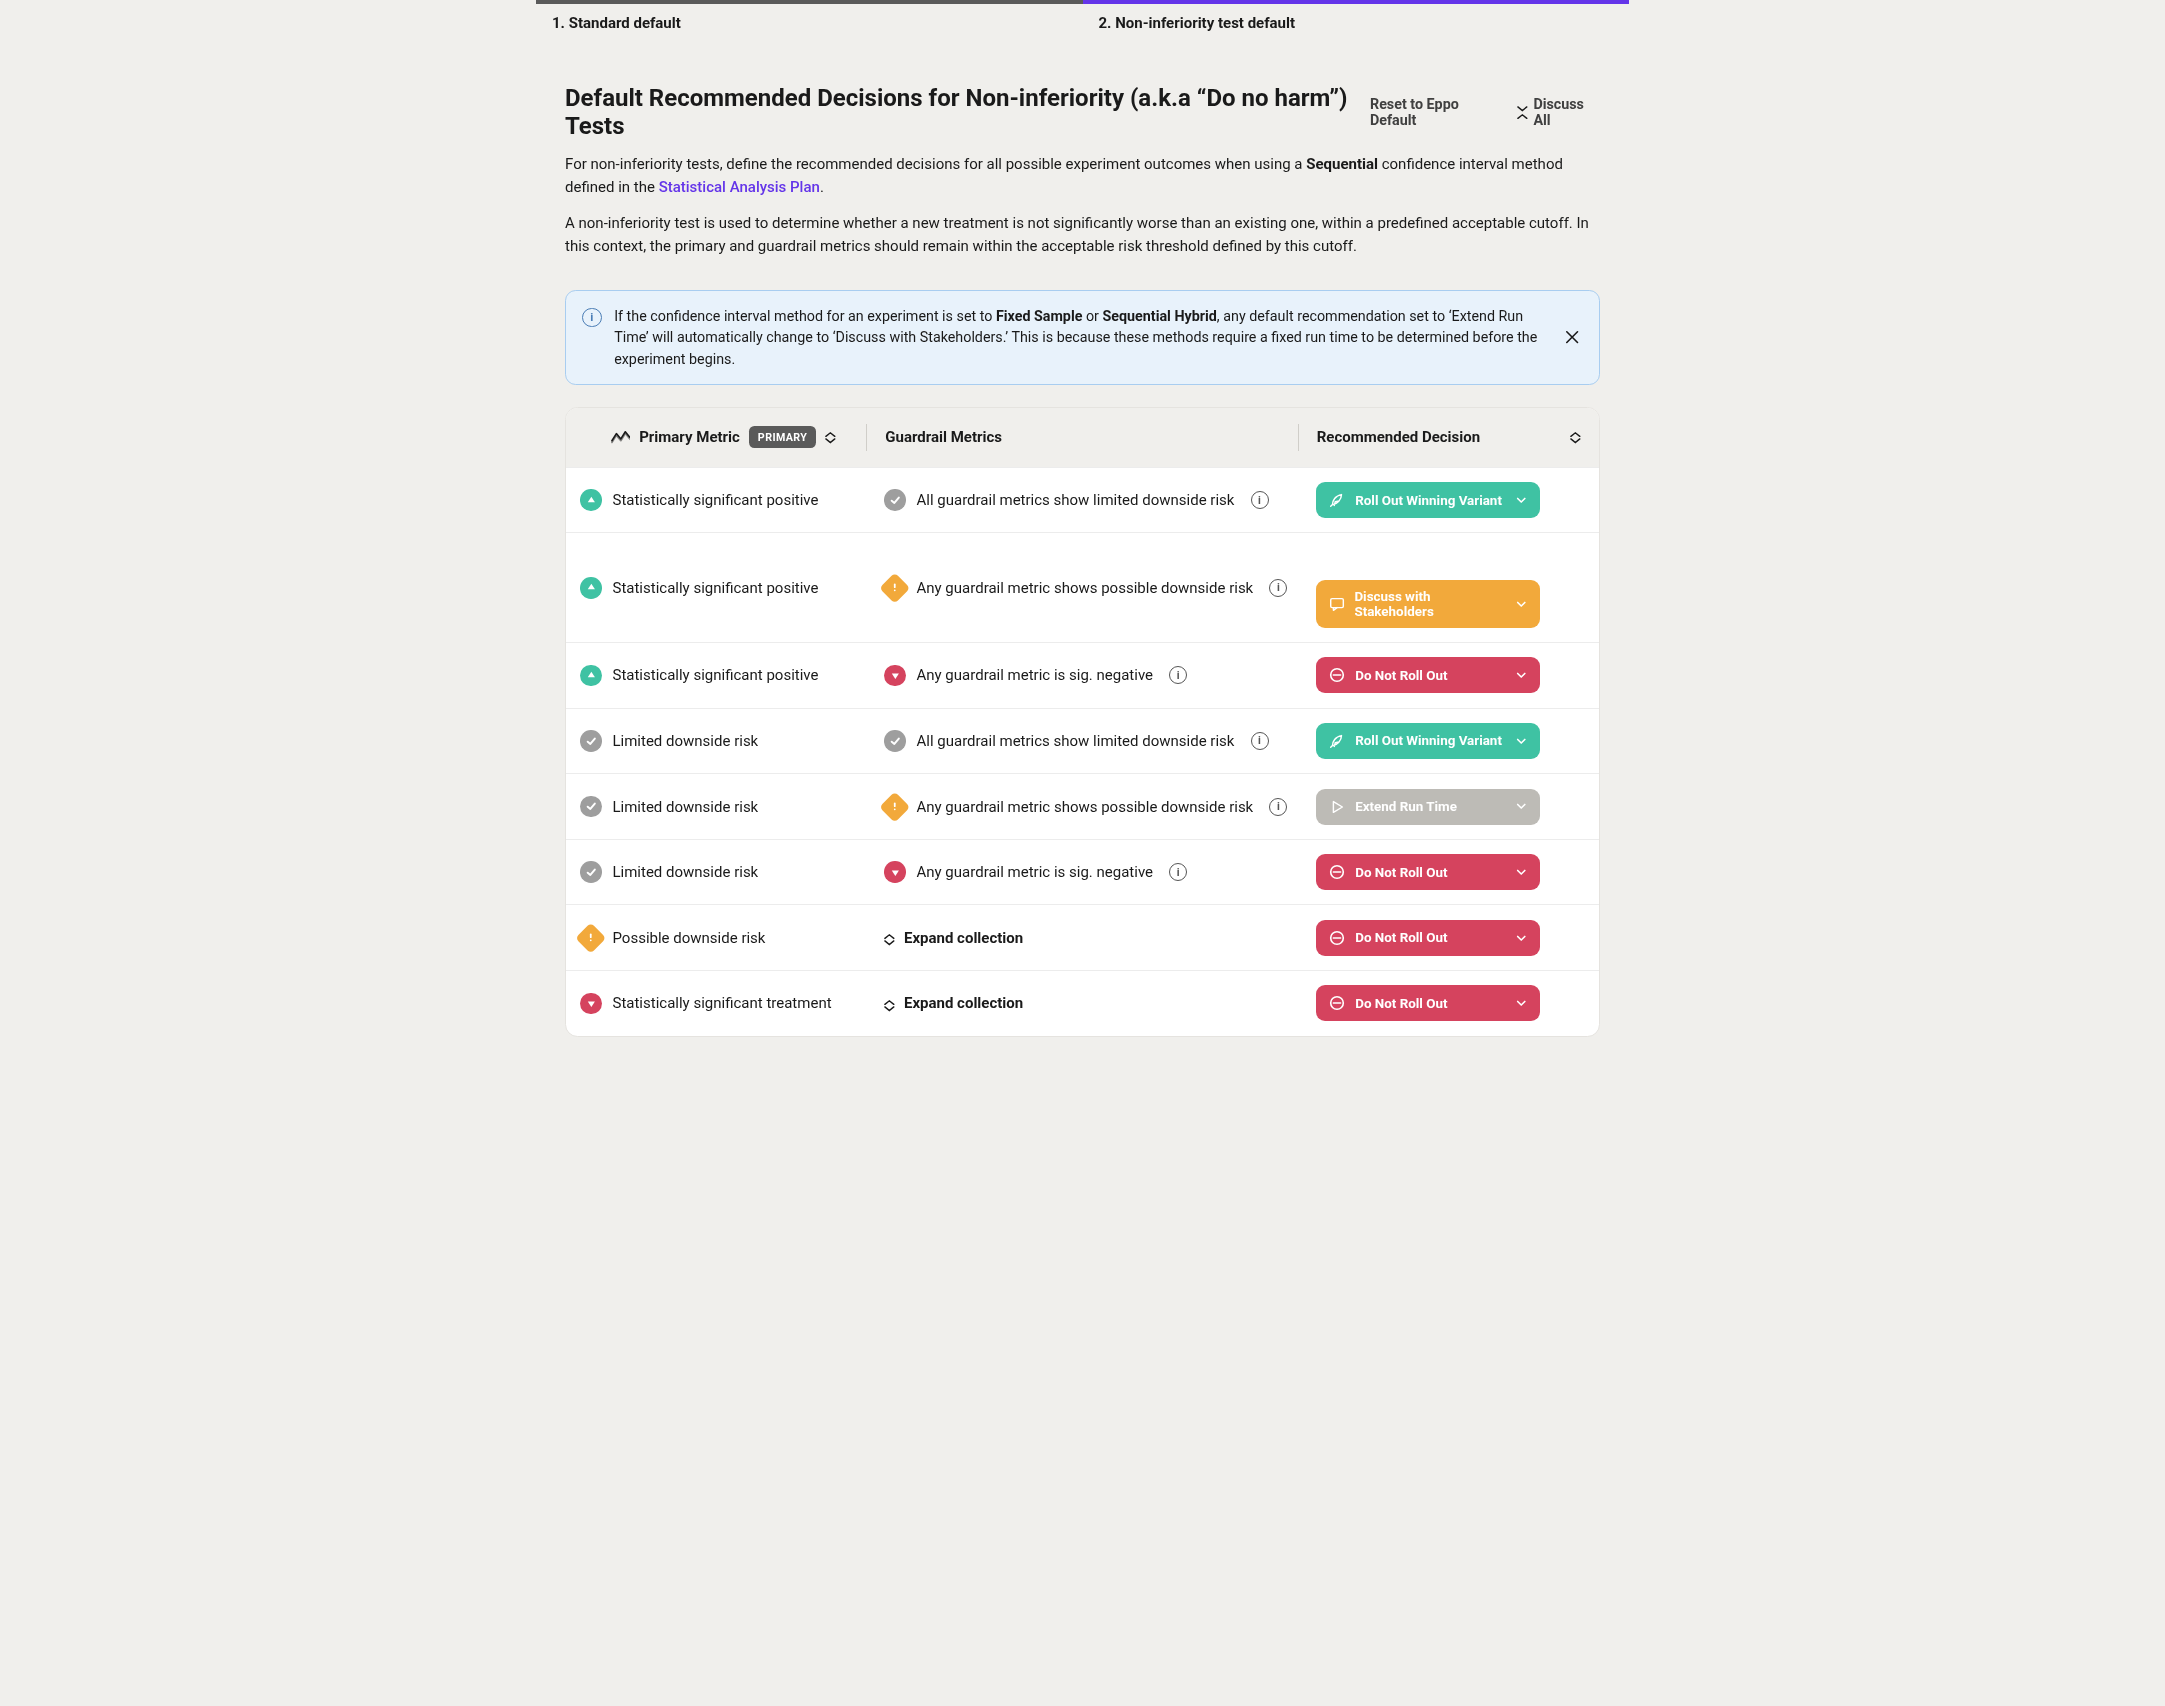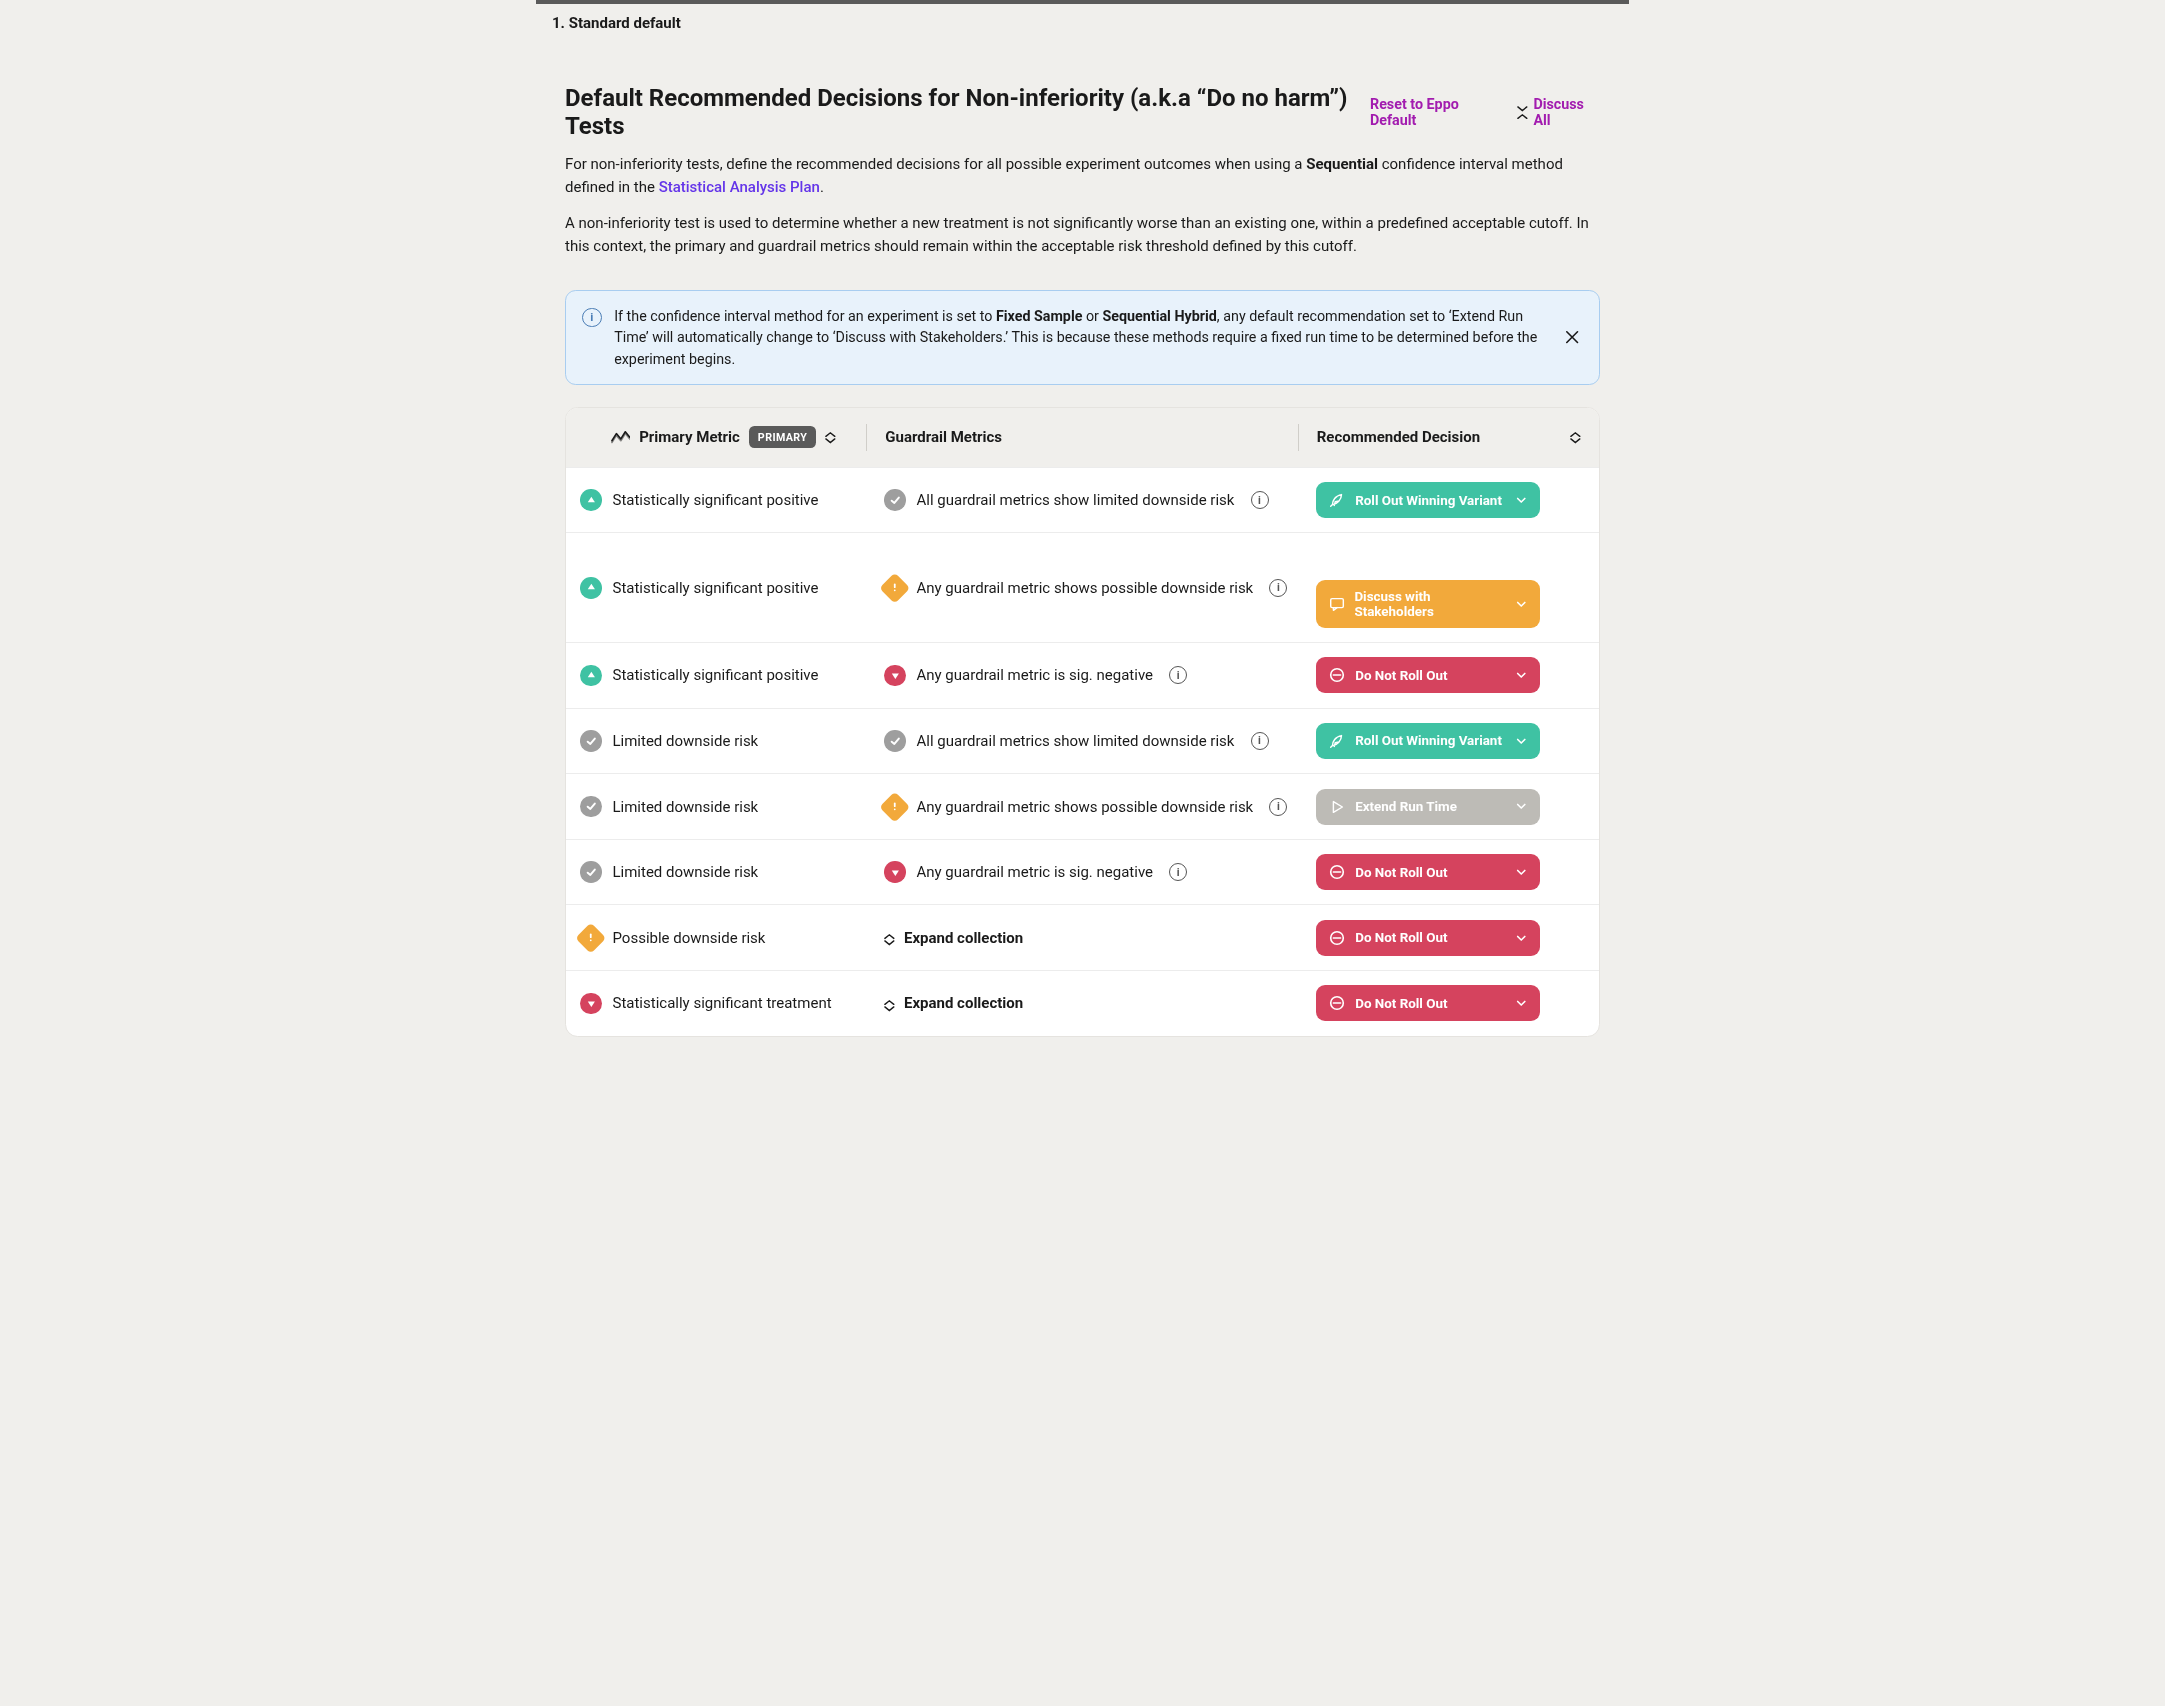--- a/index.html
+++ b/index.html
@@ -9,21 +9,21 @@
 
 .tab-bar { display: flex; background: #f0efec; }
 .tab { flex: 1; padding: 14.3px 16px 16px; font-weight: 700; font-size: 15px; cursor: pointer; position: relative; color: #1a1a1a; }
 .tab::before { content: ""; position: absolute; top: 0; left: 0; right: 0; height: 3.6px; background: #5a5a5a; }
 .tab.active::before { background: #6435e9; }
 
 
 .header-row { display: flex; align-items: center; justify-content: space-between; padding: 36px 29px 9px; }
 .page-title { font-size: 24px; font-weight: 700; color: #1a1a1a; }
 .header-actions { display: flex; align-items: center; gap: 16px; }
-.hdr-action { display: inline-flex; align-items: center; gap: 5.4px; font-weight: 700; font-size: 14.3px; cursor: pointer; color: #a21caf; }
+.hdr-action { display: inline-flex; align-items: center; gap: 5.4px; font-weight: 700; font-size: 14.3px; cursor: pointer; color: #404040; }
 
 
 .desc { padding: 3.6px 29px 16px; font-size: 15px; line-height: 1.55; color: #1a1a1a; }
 .desc p { margin-bottom: 12.5px; }
 .desc strong { font-weight: 700; }
 .desc a { color: #6435e9; text-decoration: none; font-weight: 500; }
 
 
 .banner { margin: 3.6px 29px 21.5px; background: #e8f2fb; border: 1.3px solid #a8cdf0; border-radius: 10.7px; padding: 14.3px 16px; display: flex; align-items: flex-start; gap: 12.5px; position: relative; }
 .banner-icon { flex: 0 0 auto; width: 19.7px; height: 19.7px; border: 1.3px solid #4a7db5; border-radius: 50%; display: flex; align-items: center; justify-content: center; color: #4a7db5; font-size: 11.6px; font-weight: 700; margin-top: 1.8px; }
@@ -73,20 +73,21 @@
 
 .zigzag { display: inline-flex; }
 </style>
 </head>
 <body>
 
 <div class="page">
 
   <div class="tab-bar">
     <div class="tab">1. Standard default</div>
+    <div class="tab active">2. Non-inferiority test default</div>
   </div>
 
   <div class="header-row">
     <h1 class="page-title">Default Recommended Decisions for Non-inferiority (a.k.a “Do no harm”) Tests</h1>
     <div class="header-actions">
       <span class="hdr-action">Reset to Eppo Default</span>
       <span class="hdr-action">
         <span class="sort-icon">
           <svg width="10.7" height="6.3" viewBox="0 0 12 7">
               <path d="M1 1 L6 5 L11 1" stroke="#1a1a1a" stroke-width="1.6" fill="none" stroke-linecap="round"></path>

